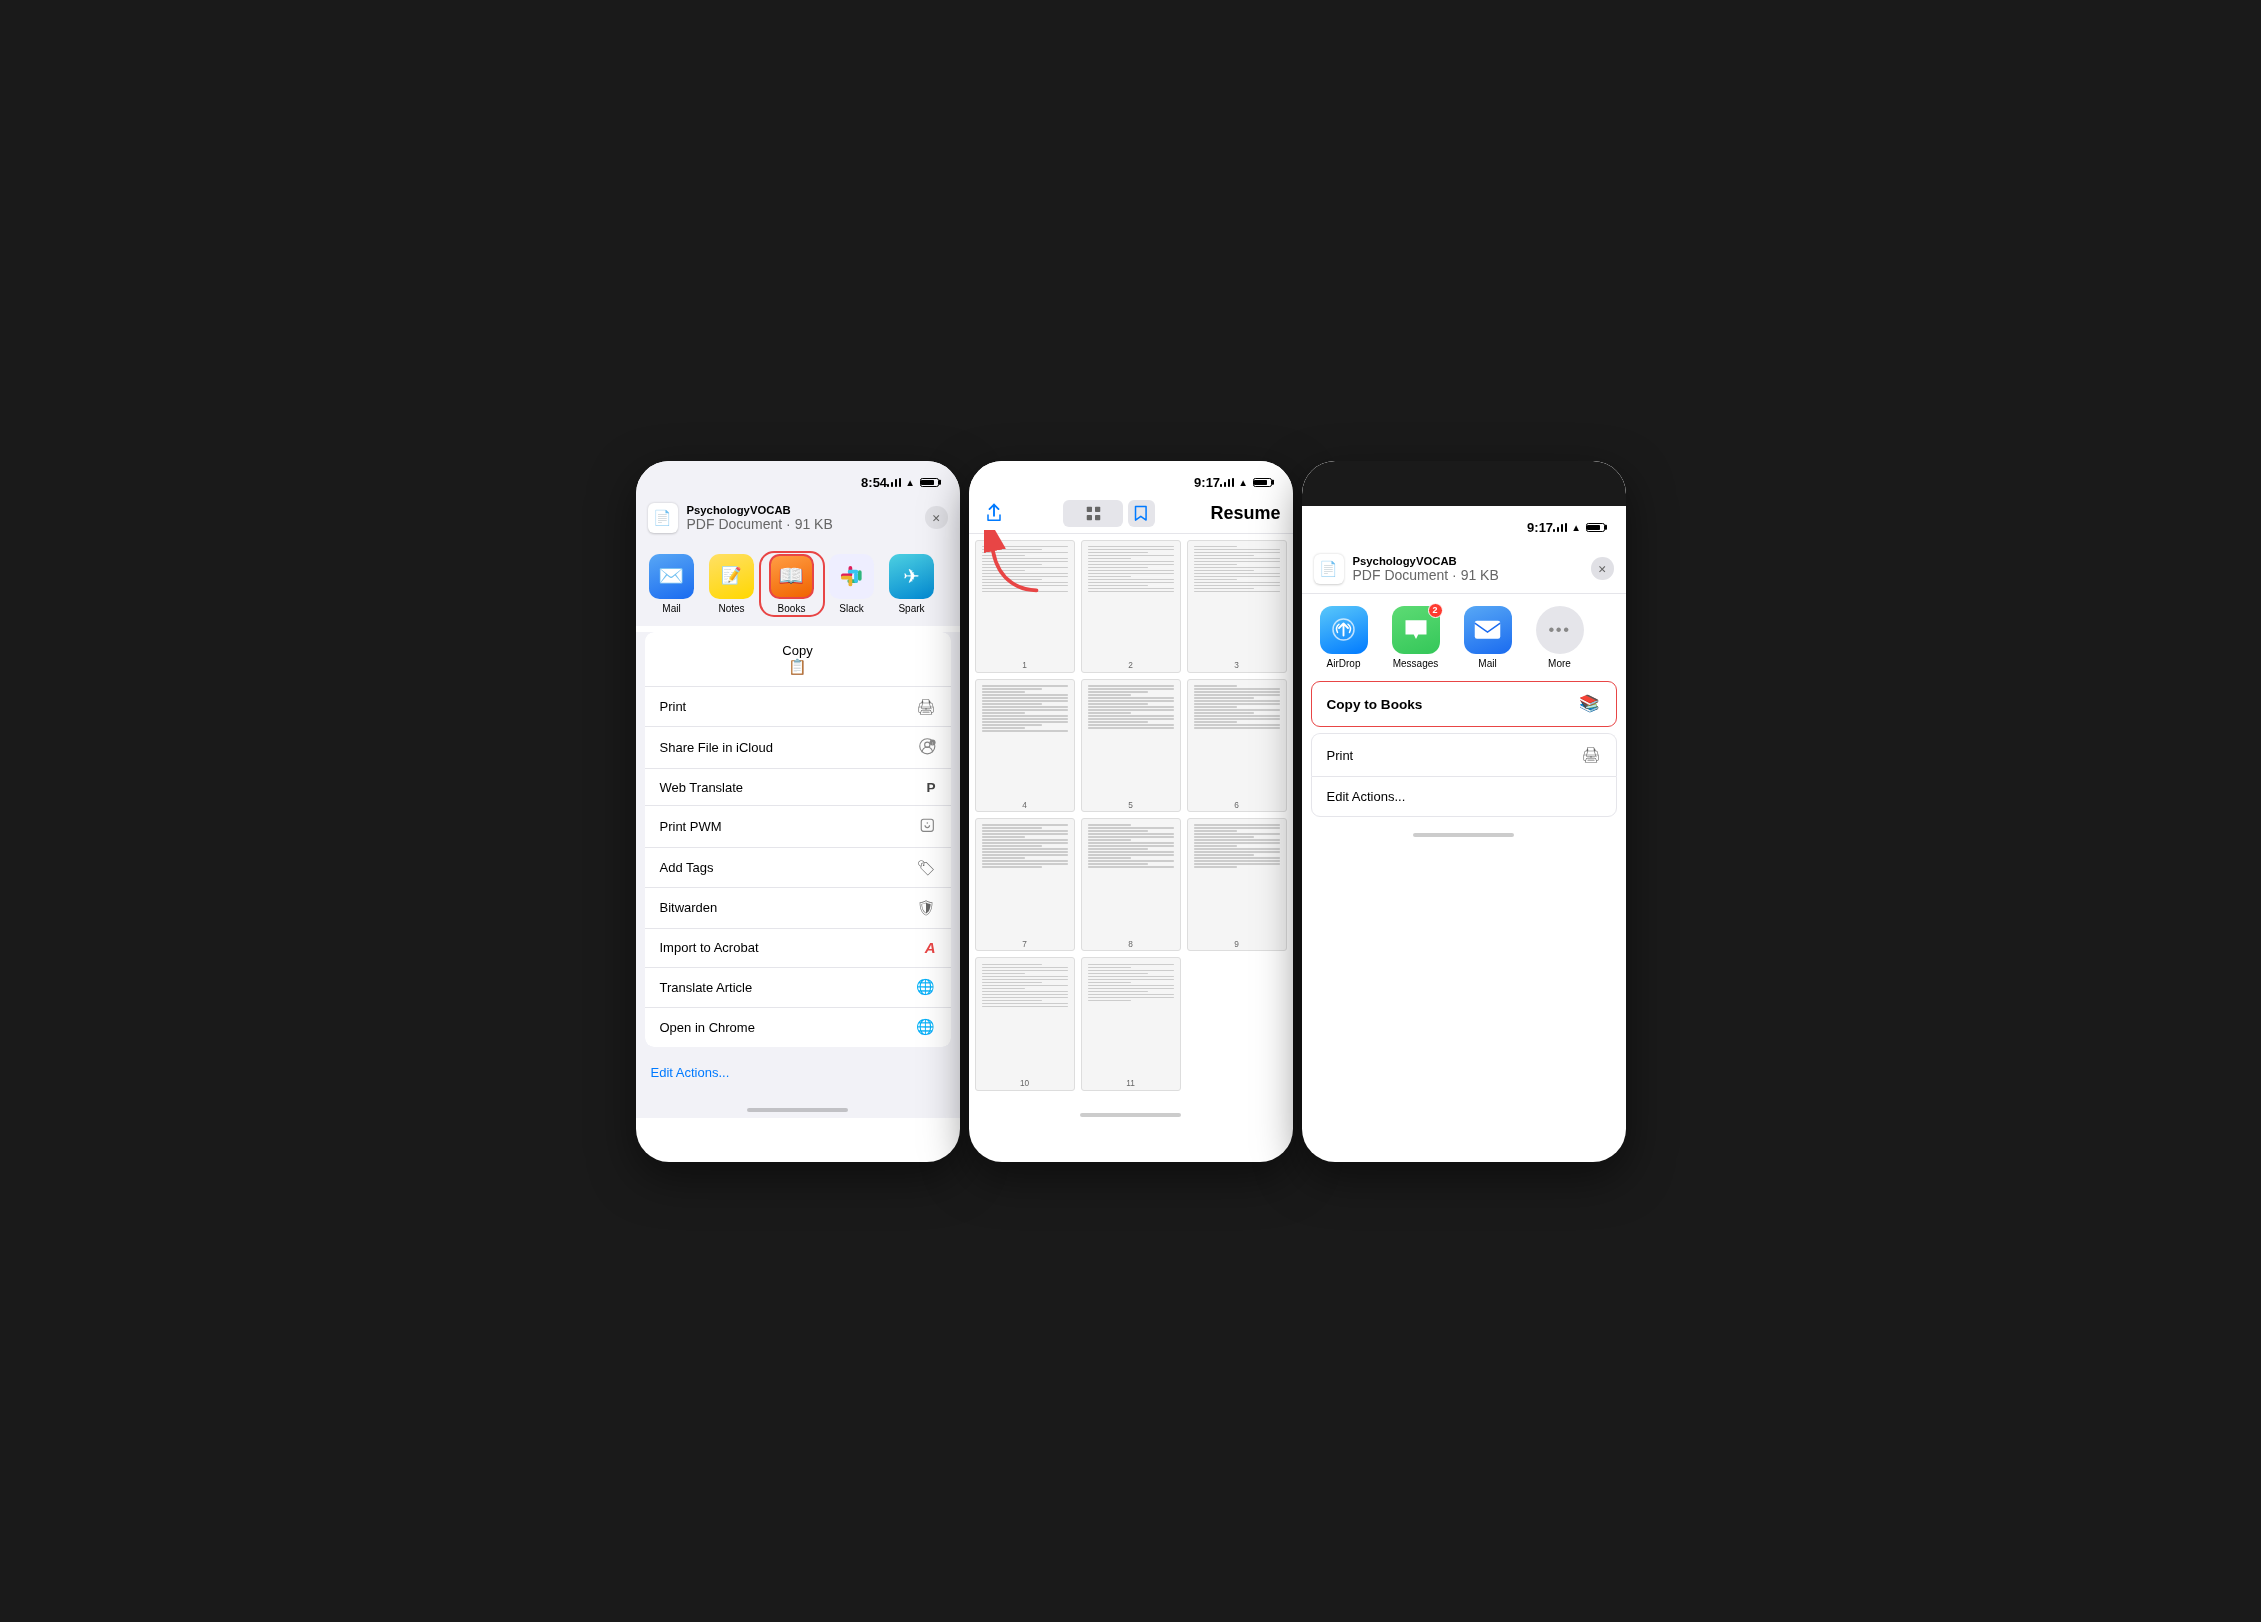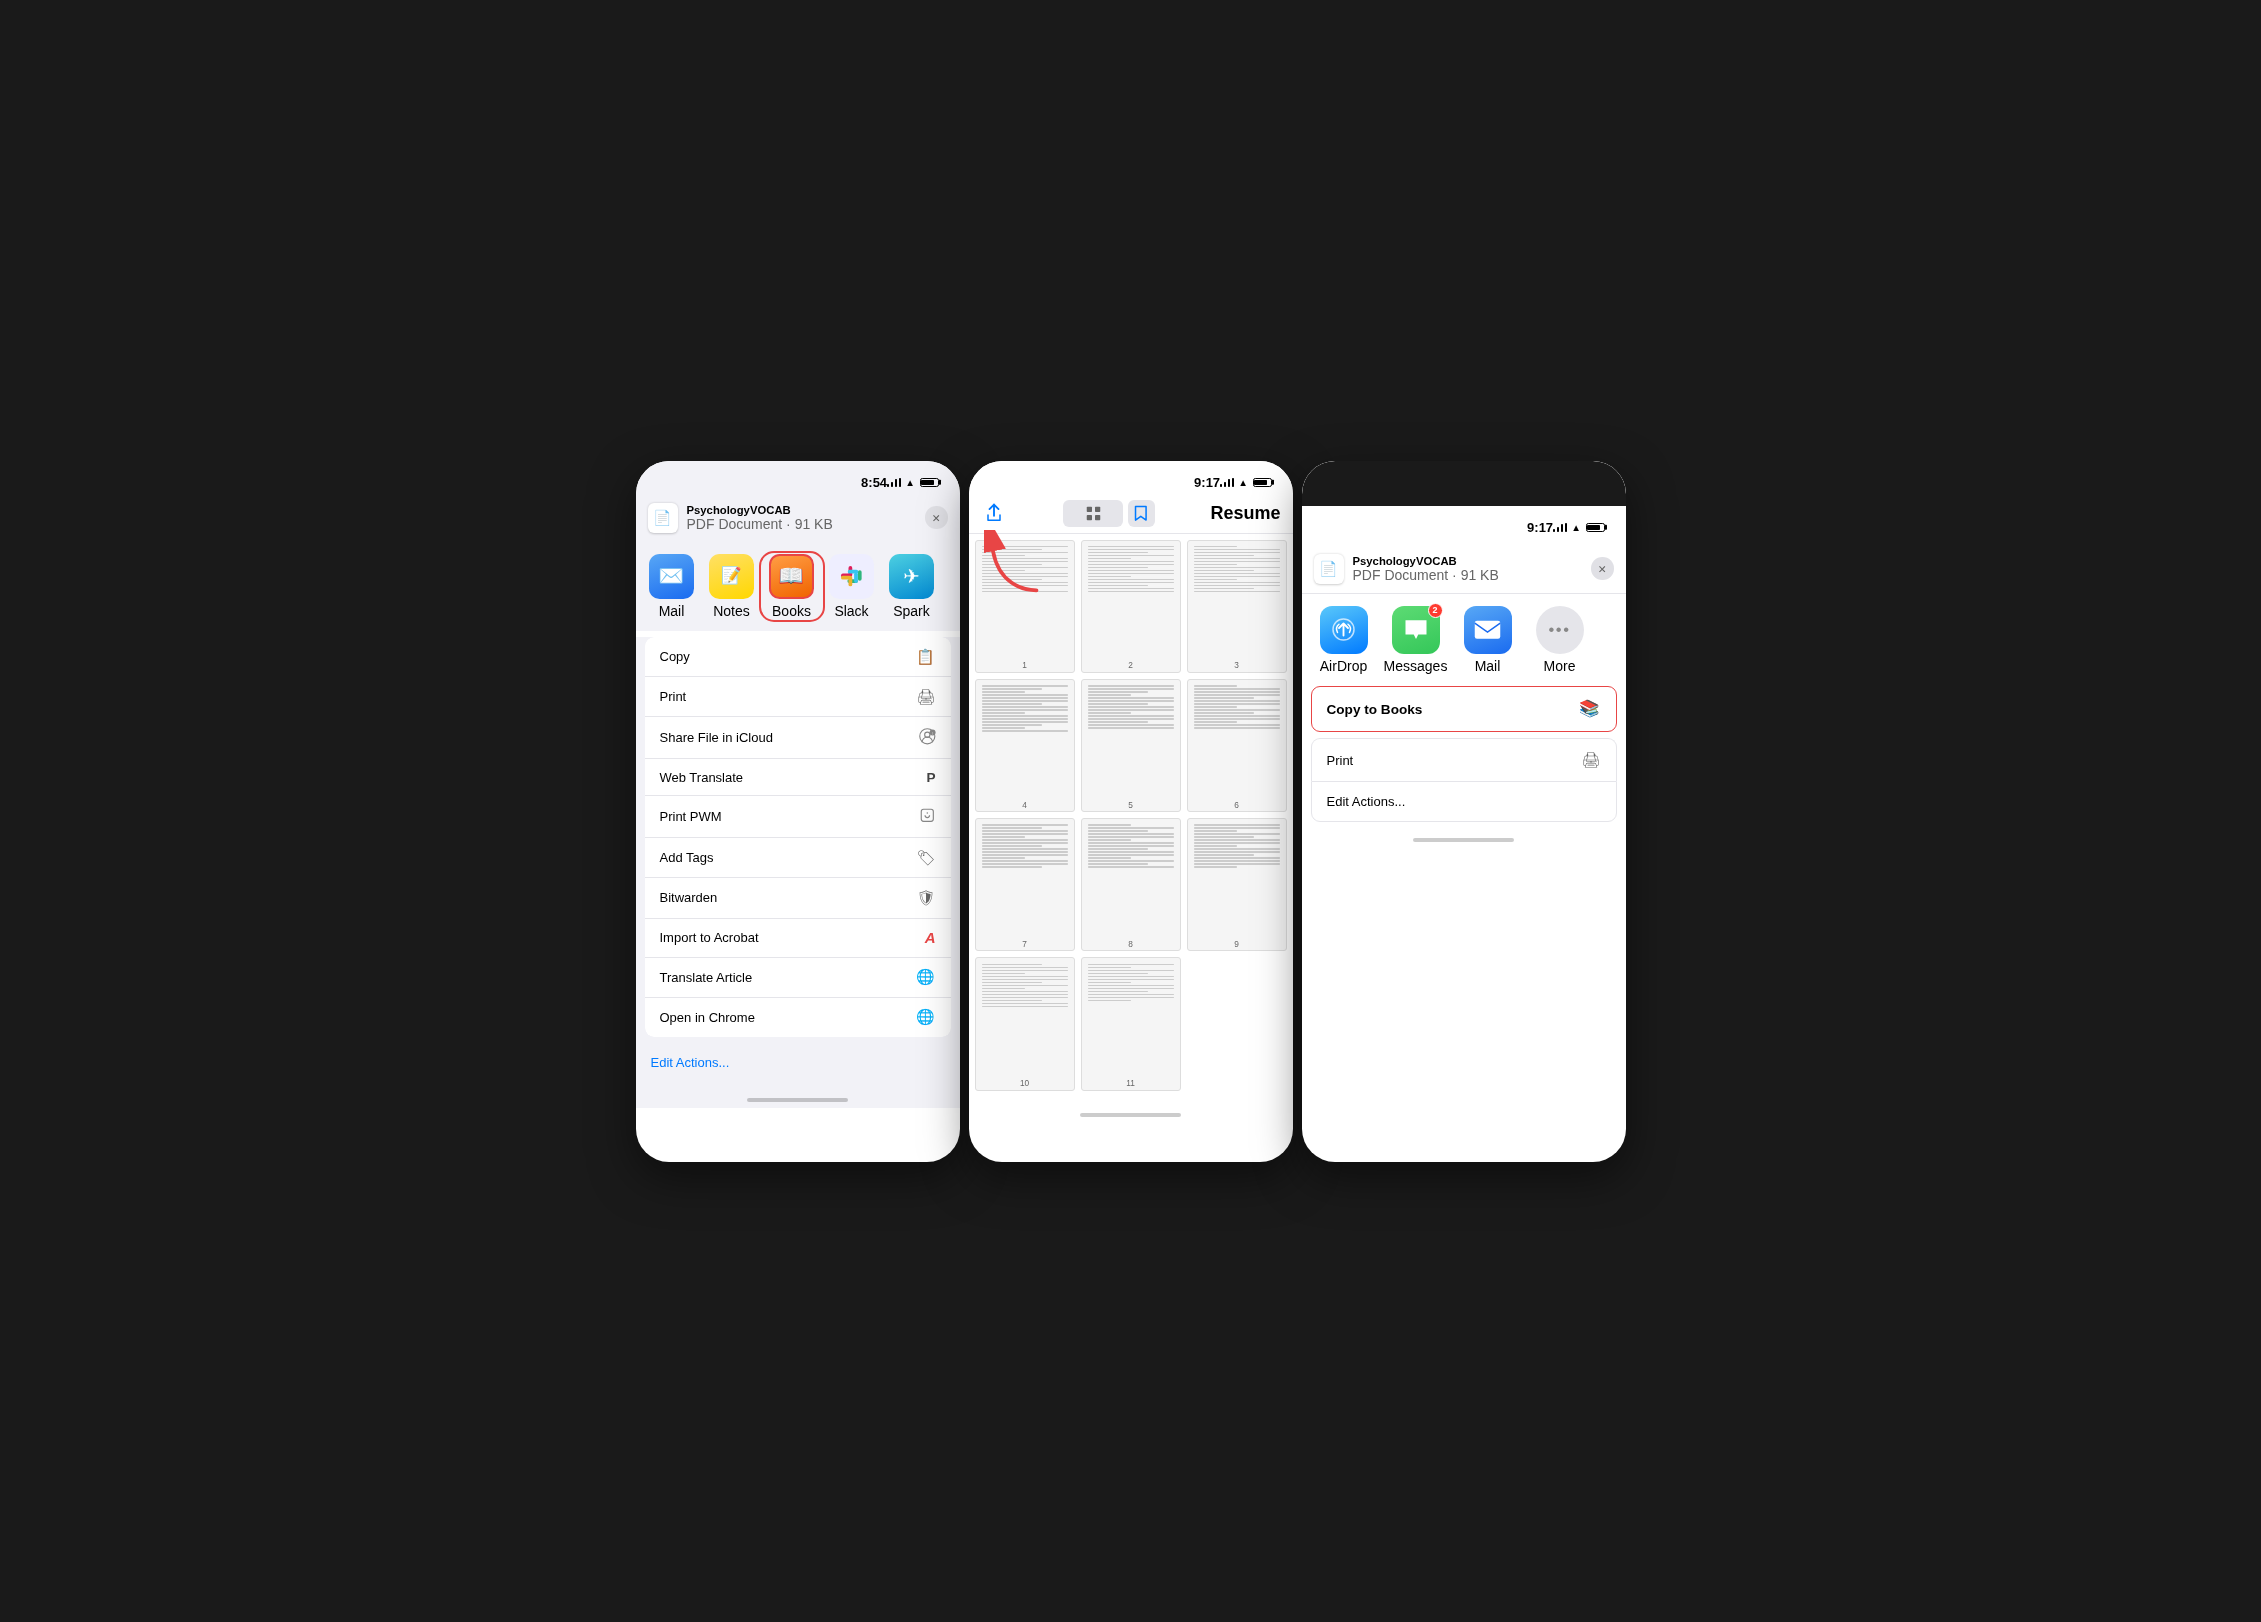--- a/index.html
+++ b/index.html
@@ -171,21 +171,21 @@
       align-items: center;
       justify-content: center;
       font-size: 21px;
     }
     .app-icon.mail { background: linear-gradient(160deg, #58a7f5 0%, #1a6bf0 100%); }
     .app-icon.notes { background: linear-gradient(160deg, #ffe66b 0%, #ffd700 100%); }
     .app-icon.books { background: linear-gradient(160deg, #ff8c42 0%, #ff6b00 100%); border: 2.3px solid #e84545; }
     .app-icon.slack { background: linear-gradient(160deg, #e8eaf6 0%, #dde0f7 100%); }
     .app-icon.spark { background: linear-gradient(160deg, #4fc3f7 0%, #0288d1 100%); }
     .app-label {
-      font-size: 14px;
+      font-size: 10px;
       color: #000;
     }
     .books-selected {
       outline: 2.3px solid #e84545;
       outline-offset: 1.5px;
       border-radius: 12px;
     }
 
     
     .actions-list {
@@ -197,20 +197,21 @@
       display: flex;
       align-items: center;
       justify-content: space-between;
       padding: 10.6px 15px;
       border-bottom: 0.8px solid #e5e5ea;
       cursor: pointer;
     }
     .action-item:first-child {
       border-top-left-radius: 9px;
       border-top-right-radius: 9px;
+      flex-direction: column;
     }
     .action-item:last-child {
       border-bottom-left-radius: 9px;
       border-bottom-right-radius: 9px;
       border-bottom: none;
     }
     .action-label {
       font-size: 13px;
       color: #000;
     }

